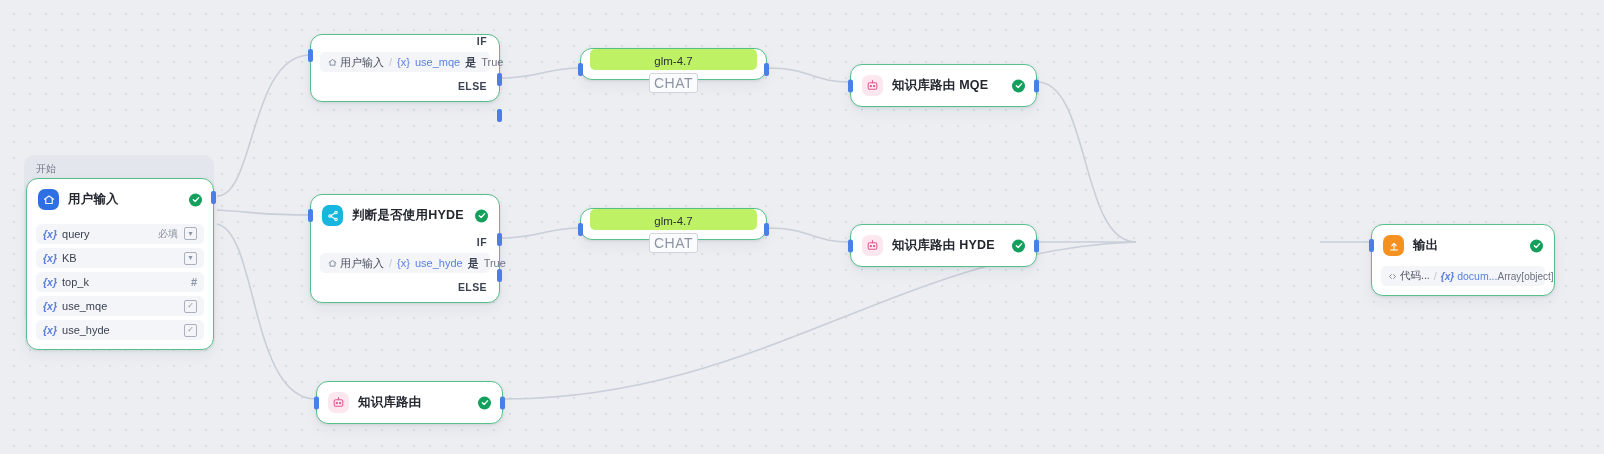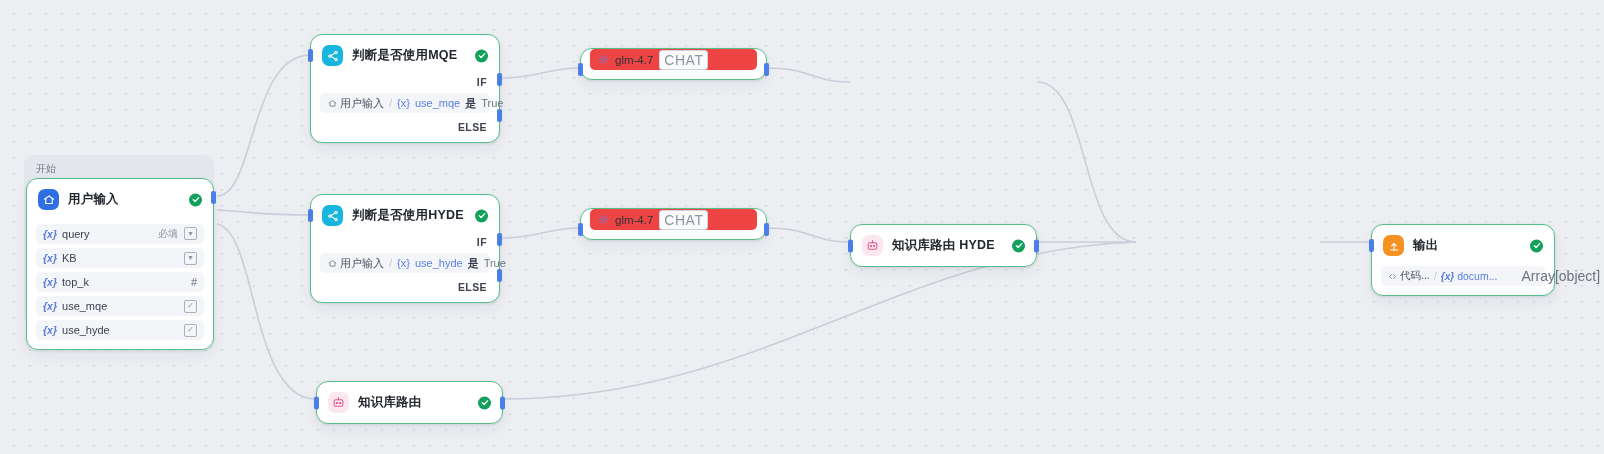--- a/index.html
+++ b/index.html
@@ -154,26 +154,27 @@
   .expr-sep { color: #c3c8d2; }
   .expr-var { color: #5a7fe0; white-space: nowrap; }
   .expr-op  { color: #3b4252; font-weight: bold; }
   .expr-val { color: #6b7280; }
 
   
   .model-row {
     display: flex;
     align-items: center;
     gap: 6px;
-    background: #ef4444;
+    background: #bef264;
     border-radius: 5px;
     margin: 0 9px 9px 9px;
     padding: 0 8px;
     height: 21px;
     box-sizing: border-box;
+    flex-direction: column;
   }
   .model-name { font-size: 11.5px; color: #2c313b; white-space: nowrap; }
   .chat-chip {
     font-size: 14px;
     color: #8d94a3;
     border: 1px solid #cfd4de;
     border-radius: 3px;
     padding: 1px 4px;
     letter-spacing: .5px;
     background: #fafbfc;
@@ -306,36 +307,20 @@
         <span class="row-right">
           <span class="type-ico">✓</span>
         </span>
       </div>
 
     </div>
     <span class="port-at" style="right:-3px; top:12px;"></span>
   </div>
 
   <div class="node" style="left:310px; top:34px; width:190px;">
-    <div class="node-head">
-      <span class="icon-tile tile-branch">
-        <svg width="12" height="12" viewBox="0 0 24 24" fill="none" stroke="#ffffff" stroke-width="2.2" stroke-linecap="round" stroke-linejoin="round">
-          <circle cx="18" cy="5" r="2.4"></circle>
-            <circle cx="18" cy="19" r="2.4"></circle>
-            <circle cx="6" cy="12" r="2.4"></circle>
-          <path d="M8.2 10.8l7.6-4.3M8.2 13.2l7.6 4.3"></path>
-        </svg>
-      </span>
-      <span class="node-title">判断是否使用MQE</span>
-      <span class="badge-ok">
-        <svg width="8" height="8" viewBox="0 0 24 24" fill="none" stroke="#fff" stroke-width="4" stroke-linecap="round" stroke-linejoin="round">
-            <path d="M4 12.5l5.5 5.5L20 6.5"></path>
-          </svg>
-      </span>
-    </div>
     <div class="cond-label">IF</div>
     <div class="cond-expr">
       <span class="expr-src">
         <svg width="9" height="9" viewBox="0 0 24 24" fill="none" stroke="#7b8494" stroke-width="2.4" stroke-linecap="round" stroke-linejoin="round">
             <path d="M3 10.5L12 4l9 6.5"></path>
             <path d="M5.5 10v9h13v-9"></path>
           </svg>
         <span>用户输入</span>
       </span>
       <span class="expr-sep">/</span>
@@ -407,20 +392,40 @@
         <circle cx="12" cy="12" r="2.6"></circle>
           <path d="M12 2v4M12 18v4M2 12h4M18 12h4M5 5l2.8 2.8M16.2 16.2L19 19M19 5l-2.8 2.8M7.8 16.2L5 19"></path>
       </svg>
       <span class="model-name">glm-4.7</span>
       <span class="chat-chip">CHAT</span>
     </div>
     <span class="port-at" style="left:-3px; top:14px;"></span>
     <span class="port-at" style="right:-3px; top:14px;"></span>
   </div>
 
+  <div class="node" style="left:850px; top:64px; width:187px;">
+    <div class="node-head">
+      <span class="icon-tile tile-kb">
+        <svg width="13" height="13" viewBox="0 0 24 24" fill="none" stroke="#e0558f" stroke-width="1.9" stroke-linecap="round" stroke-linejoin="round">
+          <rect x="4" y="7" width="16" height="12" rx="3"></rect>
+            <path d="M12 3v4"></path>
+          <circle cx="9" cy="13" r="1.2" fill="#e0558f"></circle>
+            <circle cx="15" cy="13" r="1.2" fill="#e0558f"></circle>
+        </svg>
+      </span>
+      <span class="node-title">知识库路由 MQE</span>
+      <span class="badge-ok">
+        <svg width="8" height="8" viewBox="0 0 24 24" fill="none" stroke="#fff" stroke-width="4" stroke-linecap="round" stroke-linejoin="round">
+            <path d="M4 12.5l5.5 5.5L20 6.5"></path>
+          </svg>
+      </span>
+    </div>
+    <span class="port left"></span>
+    <span class="port right"></span>
+  </div>
 
   <div class="node" style="left:850px; top:224px; width:187px;">
     <div class="node-head">
       <span class="icon-tile tile-kb">
         <svg width="13" height="13" viewBox="0 0 24 24" fill="none" stroke="#e0558f" stroke-width="1.9" stroke-linecap="round" stroke-linejoin="round">
           <rect x="4" y="7" width="16" height="12" rx="3"></rect>
             <path d="M12 3v4"></path>
           <circle cx="9" cy="13" r="1.2" fill="#e0558f"></circle>
             <circle cx="15" cy="13" r="1.2" fill="#e0558f"></circle>
         </svg>
@@ -478,19 +483,19 @@
       <div class="row" style="margin-top:0;">
         <span class="expr-src" style="gap:3px;">
           <svg width="9" height="9" viewBox="0 0 24 24" fill="none" stroke="#7b8494" stroke-width="2.6" stroke-linecap="round" stroke-linejoin="round">
               <path d="M9 7l-5 5 5 5M15 7l5 5-5 5"></path>
             </svg>
           <span style="font-size:10.5px;">代码...</span>
         </span>
         <span class="expr-sep" style="margin:0 4px;">/</span>
         <span class="expr-var" style="font-size:10px; font-style:italic; font-weight:bold; margin-right:3px;">{x}</span>
         <span class="expr-var" style="font-size:10.5px;">docum...</span>
-        <span class="row-right" style="font-size:14px; color:#6b7280;margin-left:24px;">Array[object]</span>
+        <span class="row-right" style="font-size:10px; color:#6b7280;">Array[object]</span>
       </div>
     </div>
     <span class="port-at" style="left:-3px; top:14px;"></span>
   </div>
 
 </div>
 
 </body></html>

